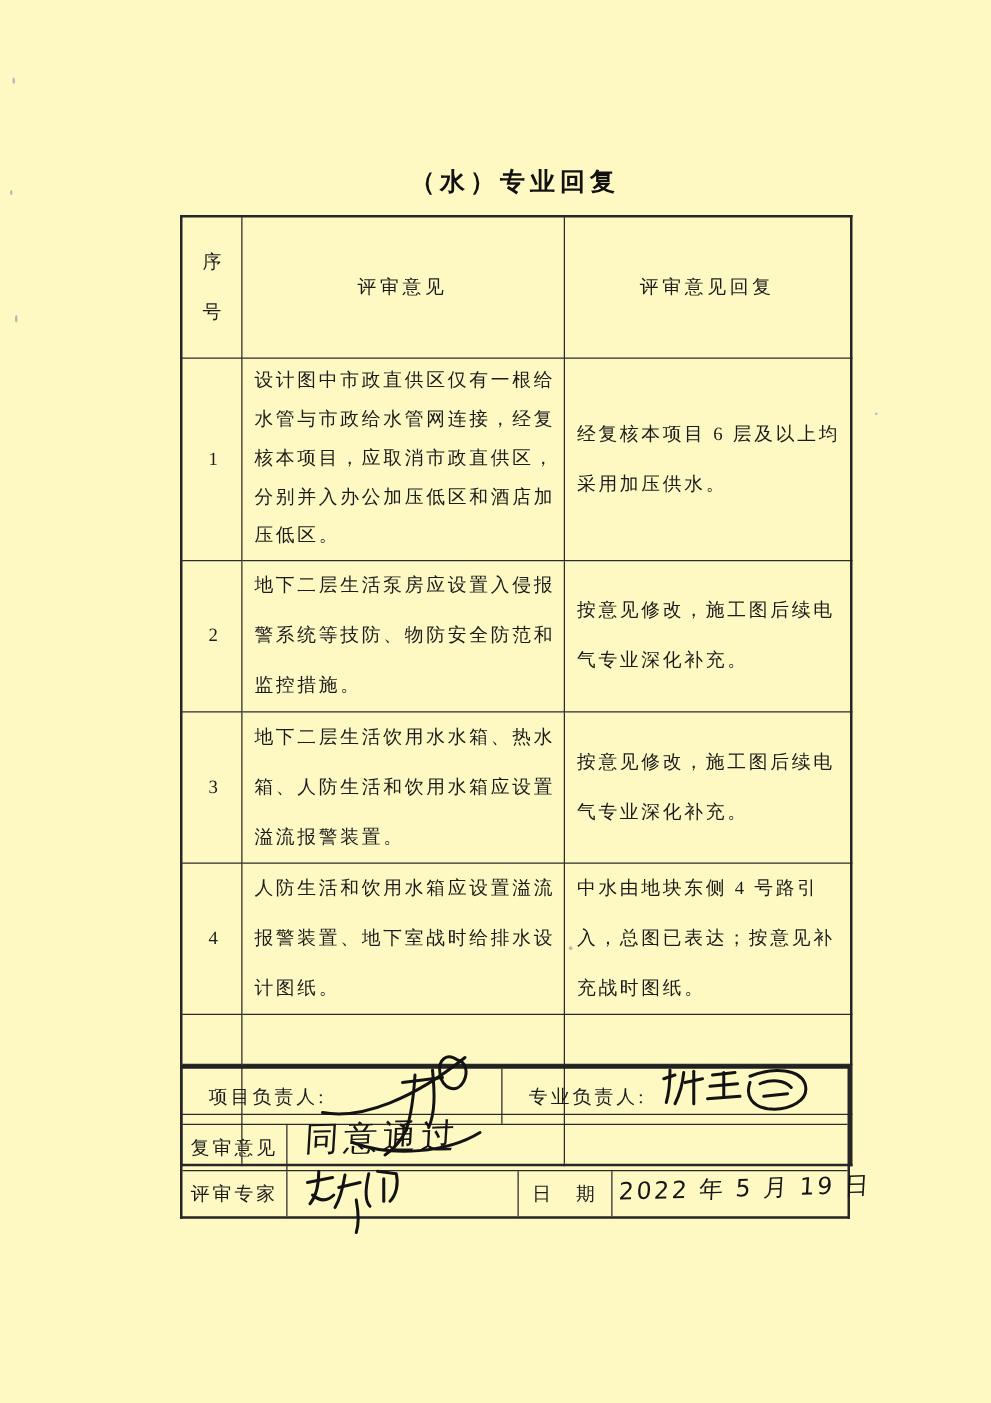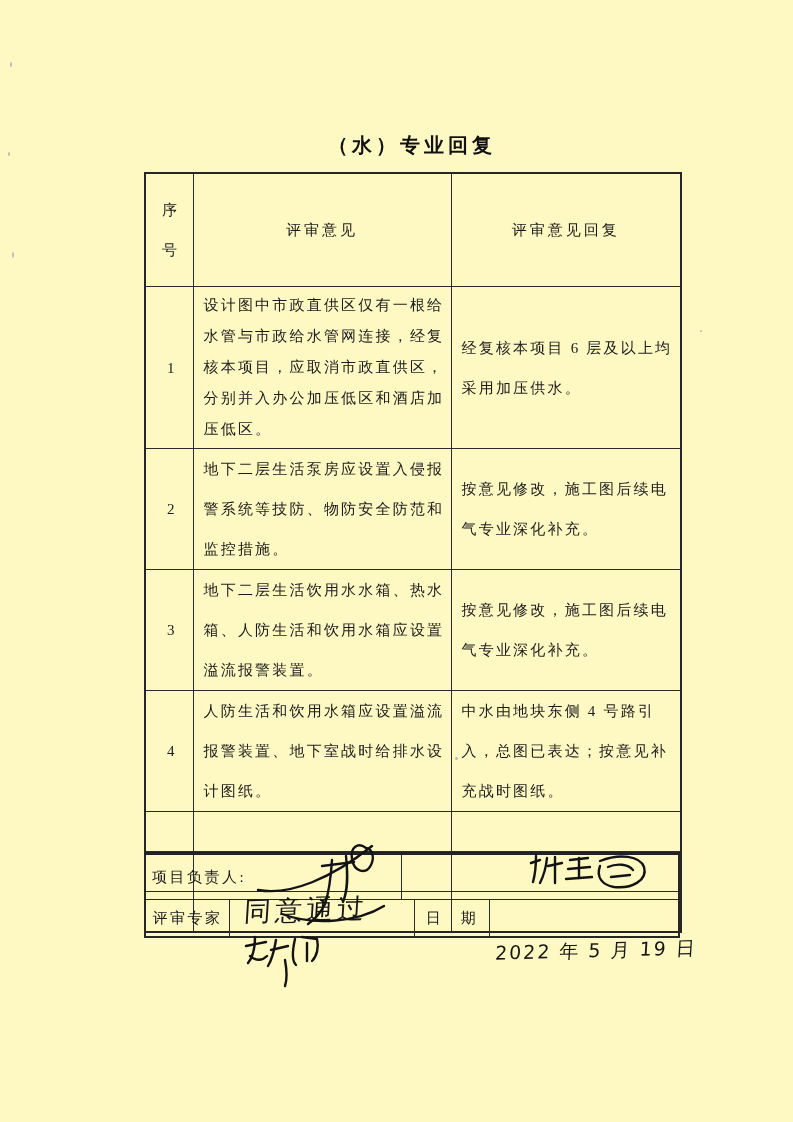--- a/index.html
+++ b/index.html
@@ -39,21 +39,21 @@
   
   .fblock{
     position:absolute;left:144px;top:852px;width:536px;
     border:2px solid #262626;border-top:3px solid #222;
     box-sizing:border-box;
   }
   .f-row{display:flex;box-sizing:border-box;}
   .f-row + .f-row{border-top:1.6px solid #2b2b2b;}
   .f-cell{
     box-sizing:border-box;display:flex;align-items:center;
-    font-size:15px;letter-spacing:2.5px;padding:0 0 0 6px;
+    font-size:15px;letter-spacing:2.5px;padding:0 0 0 21px;
   }
   .f-cell.brd{border-right:1.6px solid #2b2b2b;}
   .f-cell.center{justify-content:center;padding:0;}
   .rowA{height:44px;}
   .rowB{height:37px;}
   .rowC{height:37px;justify-content:space-between;}
   .wA1{width:256px;} .wA2{flex:1;}
   .wLab{width:84px;}
   .wSig{width:185px;}
   .wDate{width:75px;}
@@ -129,20 +129,29 @@
       <td></td>
     </tr>
   </tbody>
     </table>
 
   <div class="fblock">
     <div class="f-row rowA">
       <div class="f-cell brd wA1">
         <span>项目负责人:</span>
       </div>
+      <div class="f-cell wA2">
+        <span>专业负责人:</span>
+      </div>
+    </div>
+    <div class="f-row rowB">
+      <div class="f-cell brd wLab center">
+        <span>复审意见</span>
+      </div>
+      <div class="f-cell wVal"></div>
     </div>
     <div class="f-row rowC">
       <div class="f-cell brd wLab center">
         <span>评审专家</span>
       </div>
       <div class="f-cell brd wSig"></div>
       <div class="f-cell brd wDate center">
         <span>日　期</span>
       </div>
       <div class="f-cell wVal"></div>

